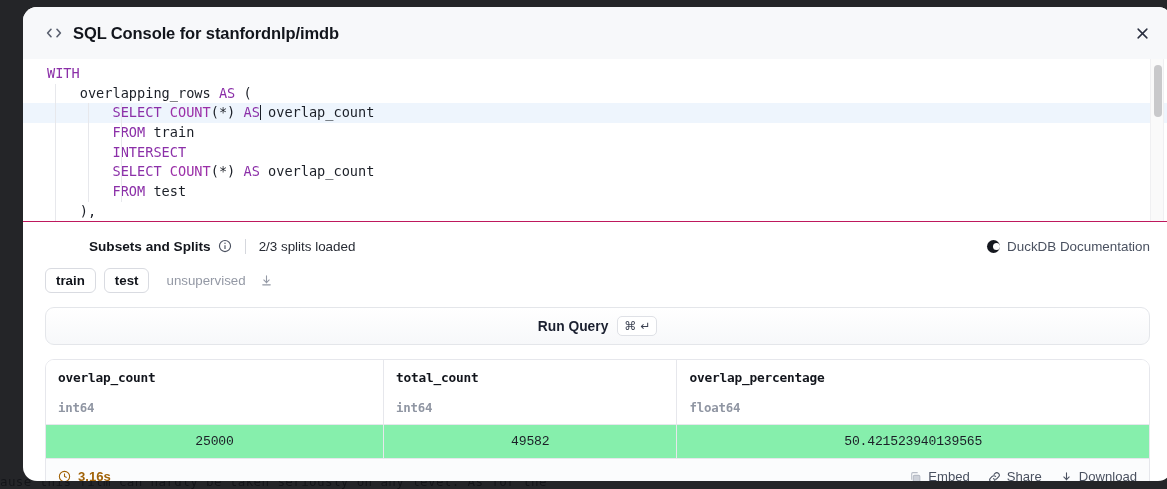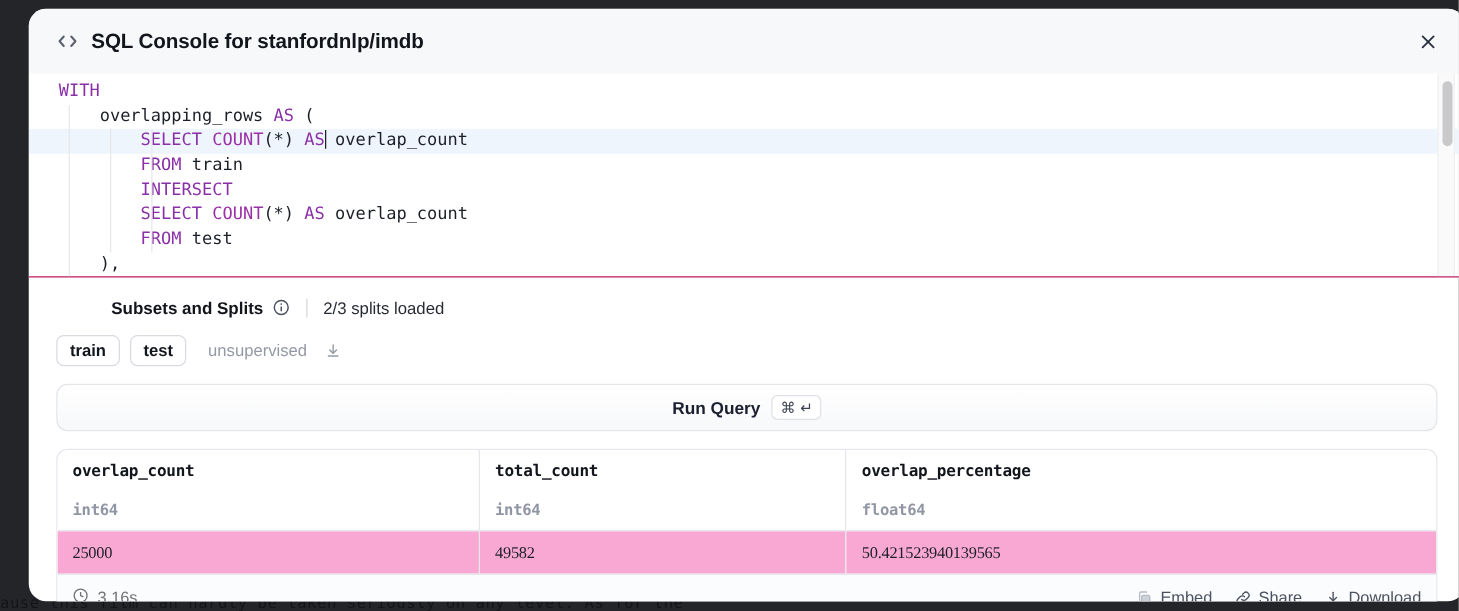--- a/index.html
+++ b/index.html
@@ -315,45 +315,46 @@
   }
   .col-type {
     font-family: "DejaVu Sans Mono", monospace;
     font-size: 12.4px;
     color: #9096a3;
     display: block;
     margin-top: 15px;
     letter-spacing: -0.2px;
   }
   .rtable td {
-    text-align: left;
+    text-align: center;
     padding: 9px 12px;
     border-right: 1px solid #e6e7ec;
-    background: #f9a8d4;
-    font-family: Liberation Serif, serif;
+    background: #86efac;
+    font-family: Liberation Mono, monospace;
     font-size: 13.1px;
     color: #1b1f27;
     letter-spacing: -0.2px;
   }
   .rtable td:last-child { border-right: none; }
 
   .rfooter {
     display: flex;
     align-items: center;
     height: 36px;
     padding: 0 12px;
     border-top: 1px solid #e6e7ec;
     background: #fbfcfd;
   }
   .timing {
     display: flex;
+    align-items: center;
     gap: 7px;
     font-size: 13.1px;
-    color: #737373;
-    font-weight: 400;
+    color: #a16207;
+    font-weight: 700;
   }
   .ractions {
     margin-left: auto;
     display: flex;
     align-items: center;
     gap: 18px;
   }
   .raction {
     display: flex;
     align-items: flex-end;
@@ -402,20 +403,24 @@
       <span class="subsets-title">Subsets and Splits</span>
       <span class="info-icon">
         <svg width="14" height="14" viewBox="0 0 24 24" fill="none" stroke="currentColor" stroke-width="2">
           <circle cx="12" cy="12" r="9.5"></circle>
           <line x1="12" y1="10.5" x2="12" y2="17"></line>
           <circle cx="12" cy="7.2" r="1.2" fill="currentColor" stroke="none"></circle>
         </svg>
       </span>
       <span class="vdiv"></span>
       <span class="splits-loaded">2/3 splits loaded</span>
+      <span class="docs-link">
+        <span class="duckdb-logo"></span>
+        <span>DuckDB Documentation</span>
+      </span>
     </div>
     <div class="chips" id="split-chips">
         <span class="chip">
           <span>train</span>
         </span>
         <span class="chip">
           <span>test</span>
         </span>
         <span class="chip muted">
           <span>unsupervised</span>

